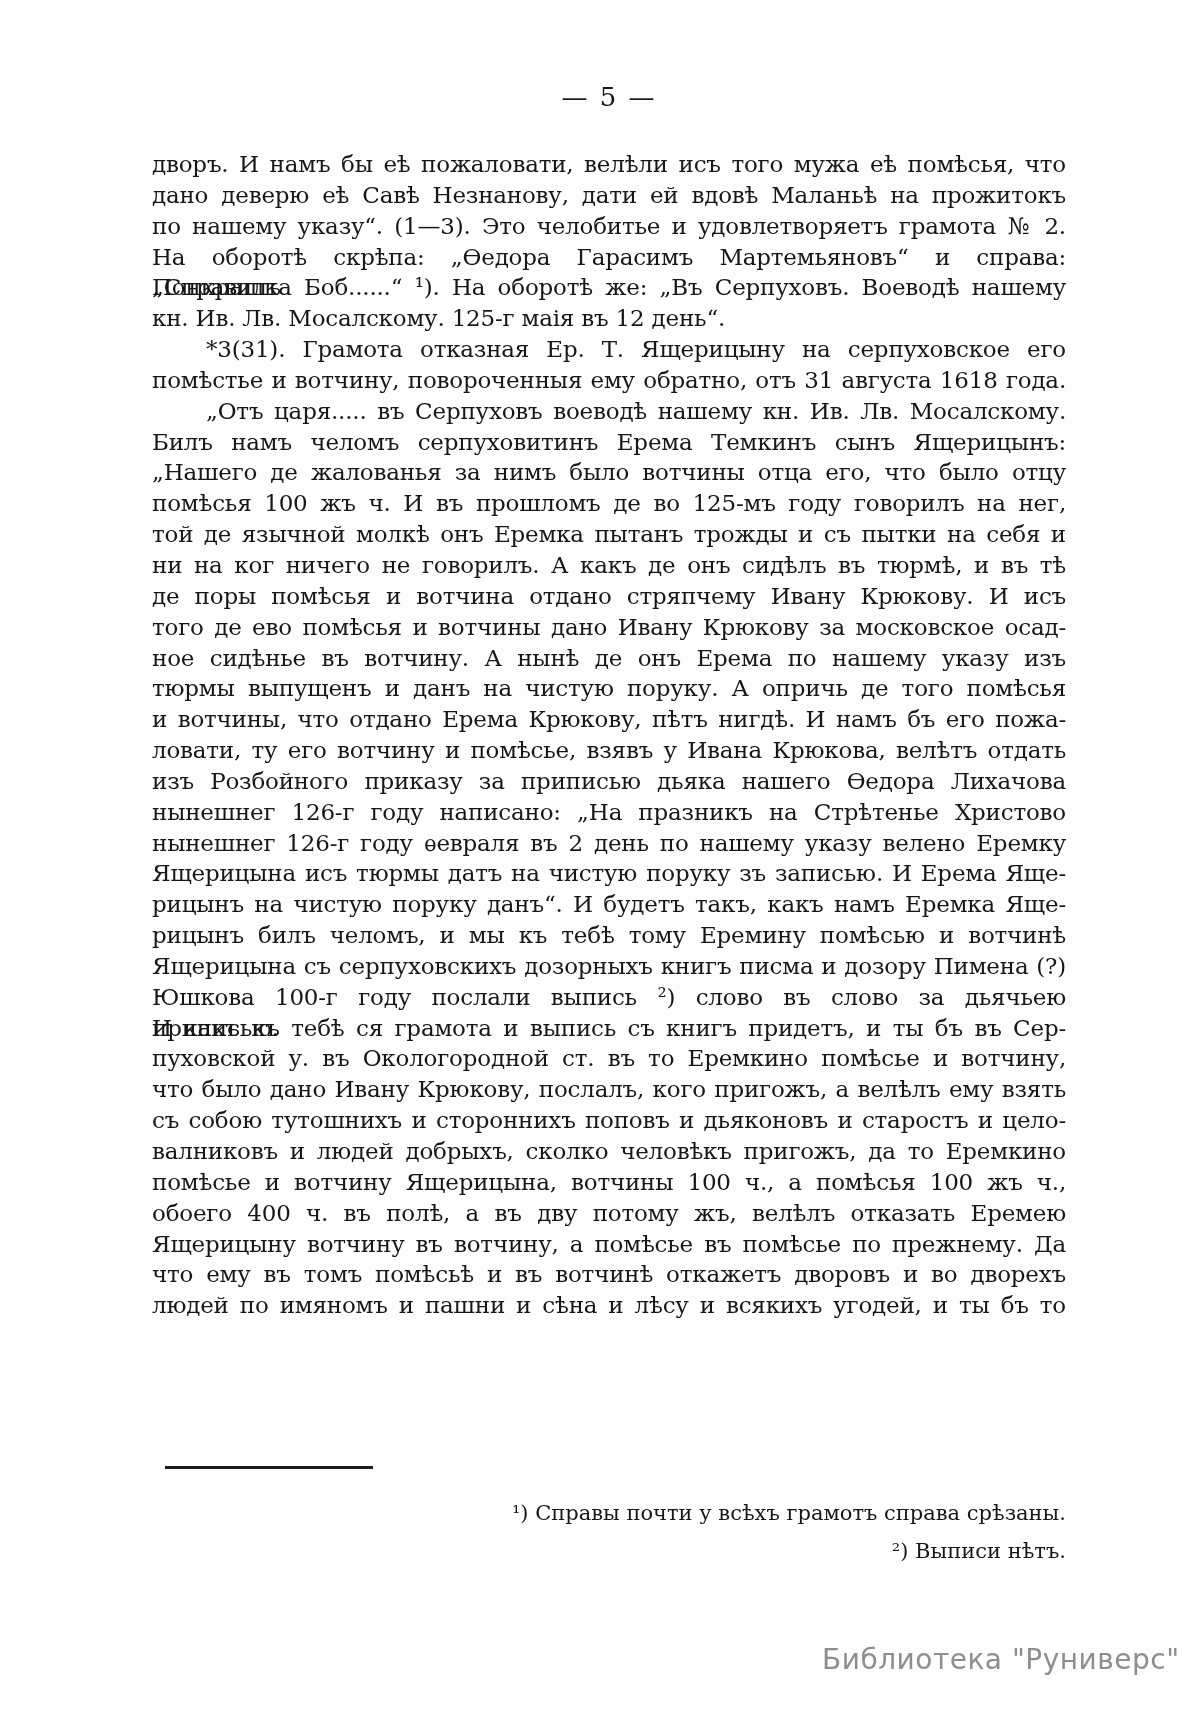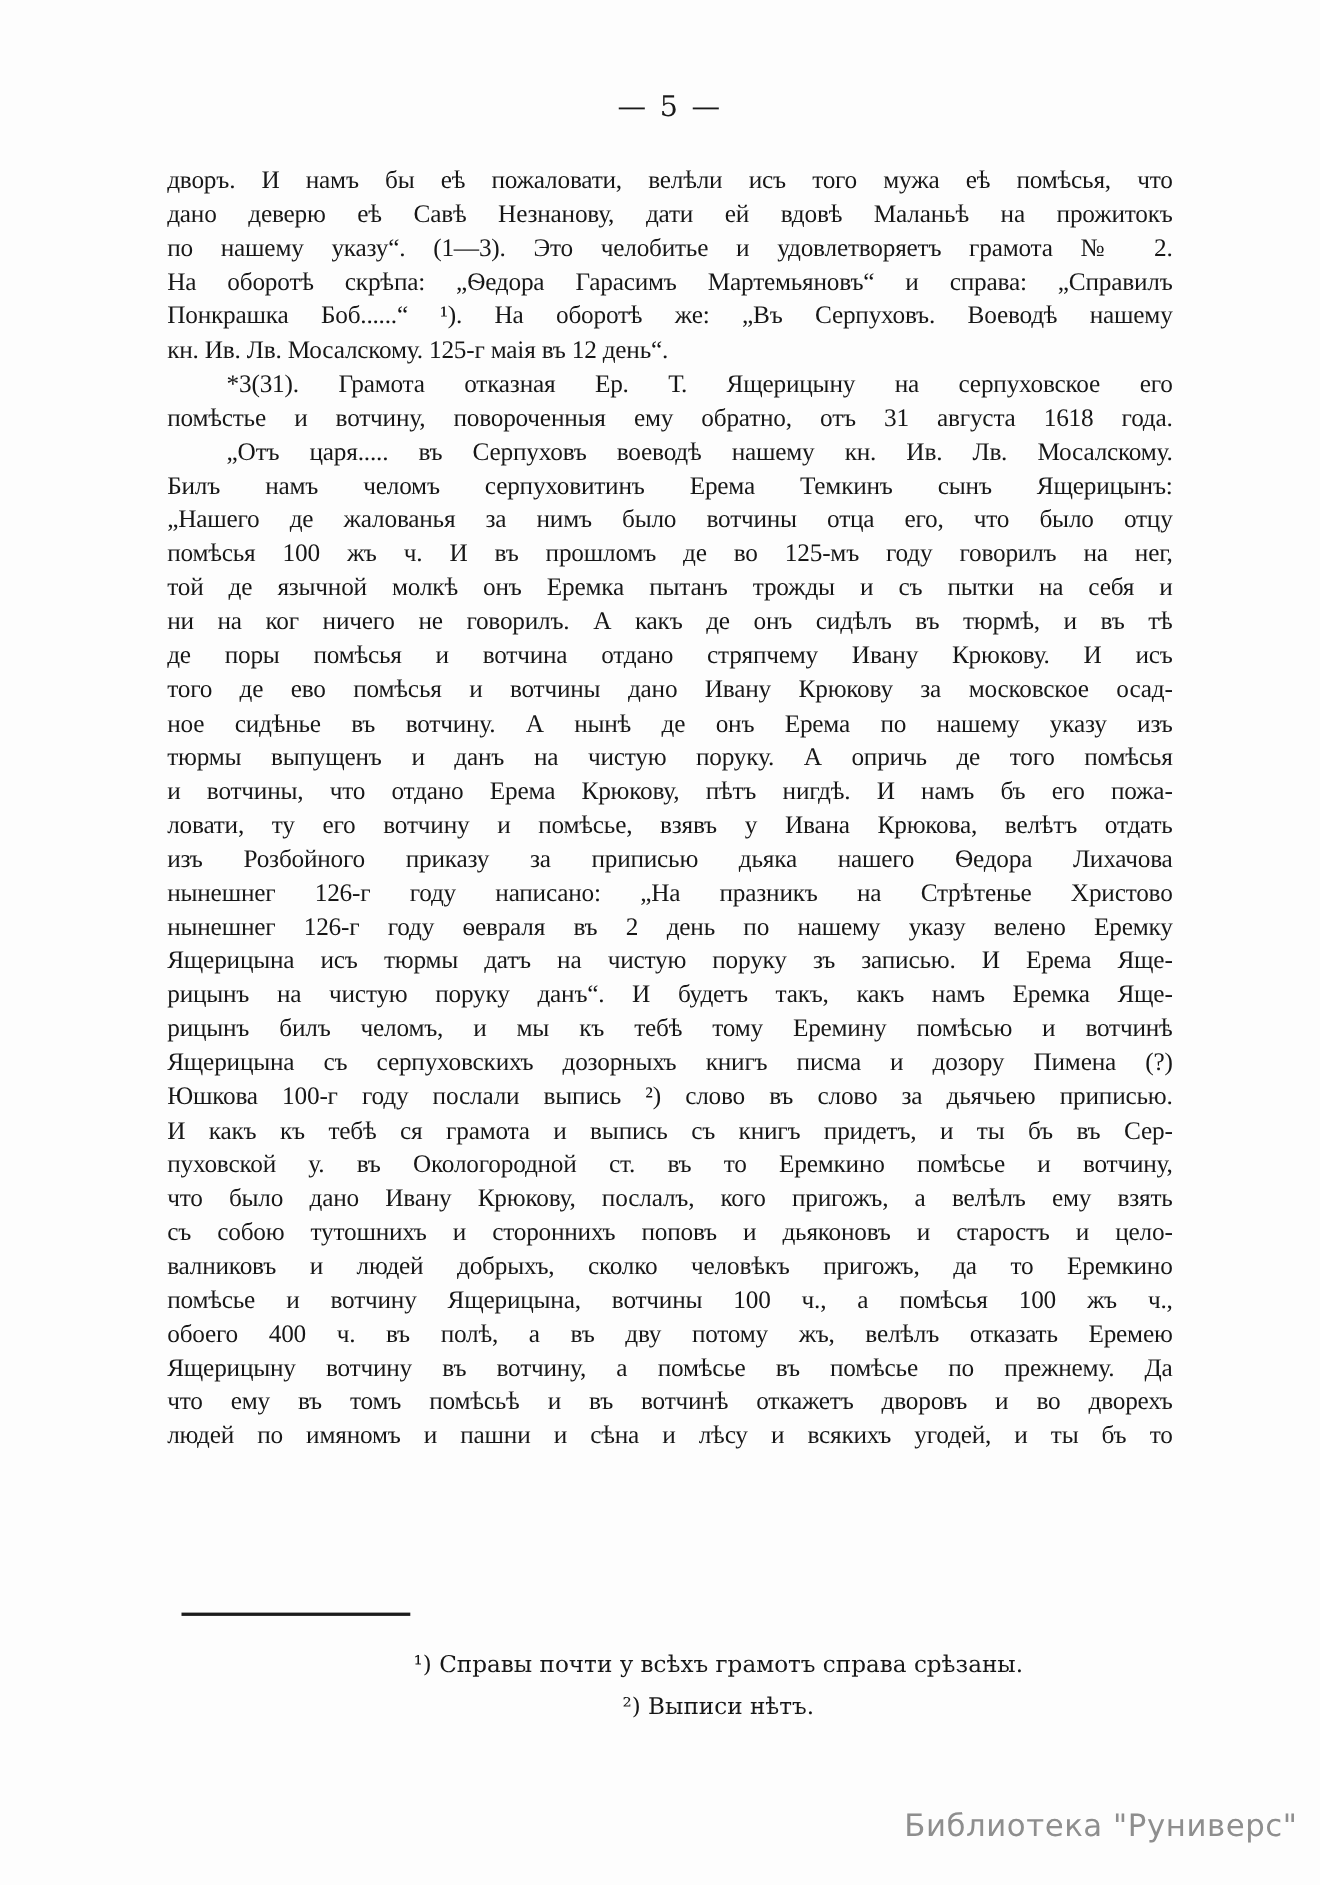--- a/index.html
+++ b/index.html
@@ -23,21 +23,20 @@
     letter-spacing: 2px;
     color: #1a1a1a;
   }
   .body-text {
     position: absolute;
     top: 149px;
     left: 152px;
     width: 914px;
     font-size: 23px;
     letter-spacing: -0.2px;
-    font-family: Liberation Serif, serif;
   }
   .line {
     display: block;
     height: 30.85px;
     line-height: 30.85px;
     text-align: justify;
     text-align-last: justify;
     text-justify: inter-word;
     white-space: normal;
     overflow: visible;
@@ -57,21 +56,21 @@
     top: 1494px;
     left: 152px;
     width: 914px;
     font-size: 21px;
   }
   .footnote {
     display: block;
     padding-left: 88px;
     height: 38px;
     line-height: 38px;
-    text-align: center;
+    text-align: right;
   }
   .watermark {
     position: absolute;
     top: 1643px;
     left: 822px;
     font-family: "DejaVu Sans", "Liberation Sans", sans-serif;
     font-size: 28px;
     color: #8e8e8e;
     letter-spacing: 0.5px;
   }

